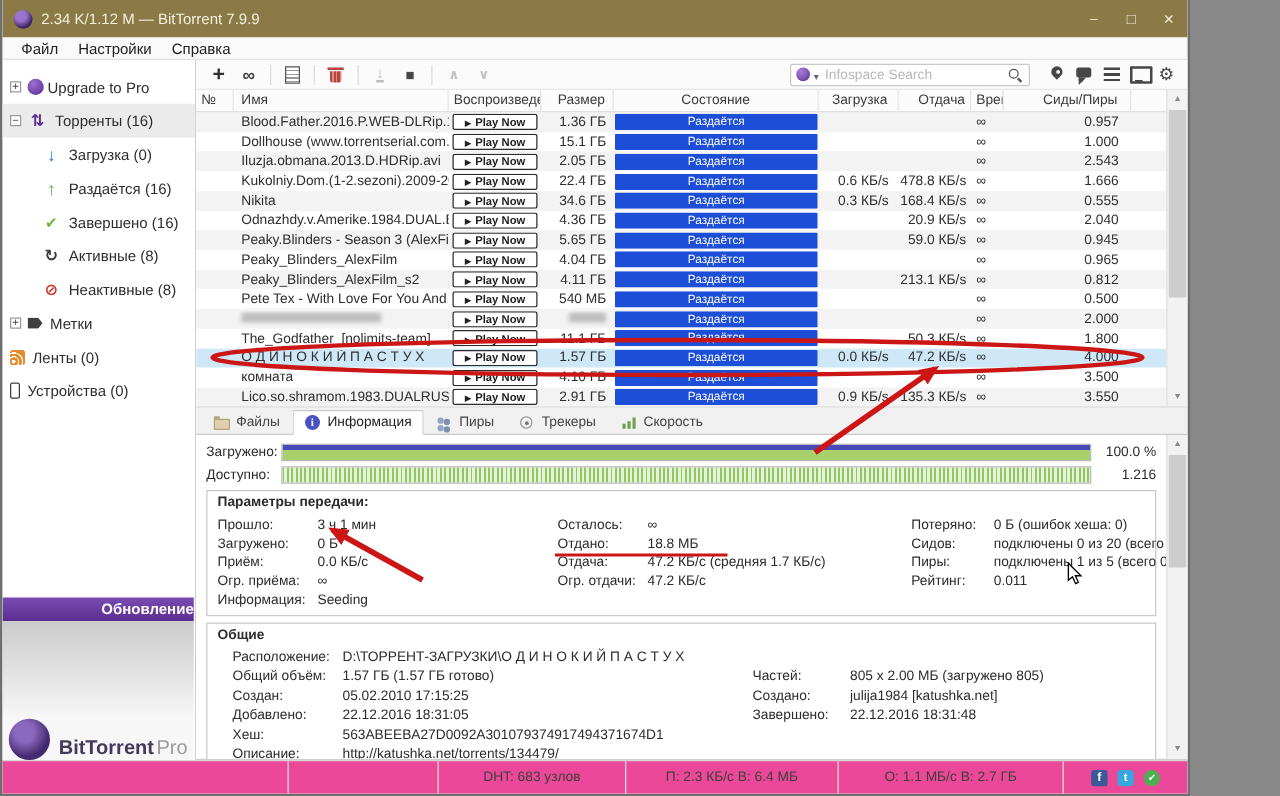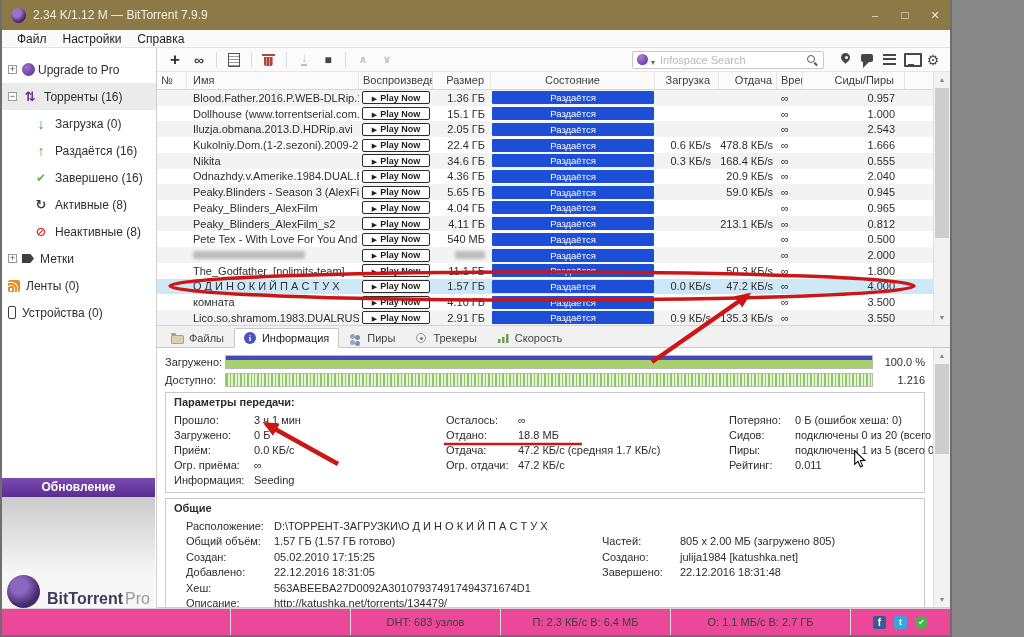--- a/index.html
+++ b/index.html
@@ -32,21 +32,21 @@
   .si-globe{width:13px;height:13px;border-radius:50%;background:radial-gradient(circle at 35% 30%,#9d72d2,#54278b);margin:0 3px 0 0;}
   .si-torrents::before{content:"⇅";color:#5c2d91;font-weight:bold;font-size:13px;}
   .si-arrow-down::before{content:"↓";color:#2e86d2;font-weight:900;font-size:14px;}
   .si-arrow-up::before{content:"↑";color:#57a639;font-weight:900;font-size:14px;}
   .si-check::before{content:"✔";color:#6cb33f;font-size:12px;}
   .si-refresh::before{content:"↻";color:#3b3b3b;font-weight:bold;font-size:13px;}
   .si-inactive::before{content:"⊘";color:#cf3a2f;font-size:13px;font-weight:bold;}
   .si-tag{width:12px;height:9px;background:#3f3f3f;clip-path:polygon(0 0,70% 0,100% 50%,70% 100%,0 100%);}
   .si-rss{width:12px;height:12px;border-radius:2px;background:radial-gradient(circle at 25% 78%,#fff 0 1.5px,#e78c28 1.5px 3.5px,#fff 3.5px 4.5px,#e78c28 4.5px 6.5px,#fff 6.5px 7.5px,#e78c28 7.5px);}
   .si-device{width:8px;height:13px;border:1.5px solid #3f3f3f;border-radius:2px;}
-  .sb-banner{position:absolute;left:0;right:1px;top:430px;height:19px;background:linear-gradient(#7a4bb0,#5c2d91);color:#fff;font-size:12px;font-weight:bold;text-align:center;line-height:19px;cursor:pointer;}
+  .sb-banner{position:absolute;left:0;right:1px;top:430px;height:19px;background:linear-gradient(#7a4bb0,#5c2d91);color:#fff;font-size:12px;font-weight:bold;text-align:right;line-height:19px;cursor:pointer;}
   .sb-logoarea{position:absolute;left:0;right:1px;top:449px;bottom:0;background:linear-gradient(#cbcbcb,#f7f7f7 70%);display:flex;align-items:flex-end;justify-content:center;gap:7px;}
   .logo-swirl{width:33px;height:33px;border-radius:50%;background:radial-gradient(circle at 38% 33%,#8a68bd 0 26%,#452a70 64%);}
   .logo-brand{font-size:16px;font-weight:bold;color:#443a5c;}
   .logo-pro{font-size:16px;color:#9a9a9a;margin-left:2px;}
 
   
   .main{position:relative;flex:1;display:flex;flex-direction:column;background:#fff;}
   .toolbar{height:24px;background:#fbfbfb;display:flex;align-items:center;padding:0 6px;border-bottom:1px solid #e6e6e6;}
   .tbtn{width:24px;height:19px;display:inline-flex;align-items:center;justify-content:center;position:relative;cursor:pointer;}
   .tb-sep{width:1px;height:16px;background:#dcdcdc;margin:0 5px;}

